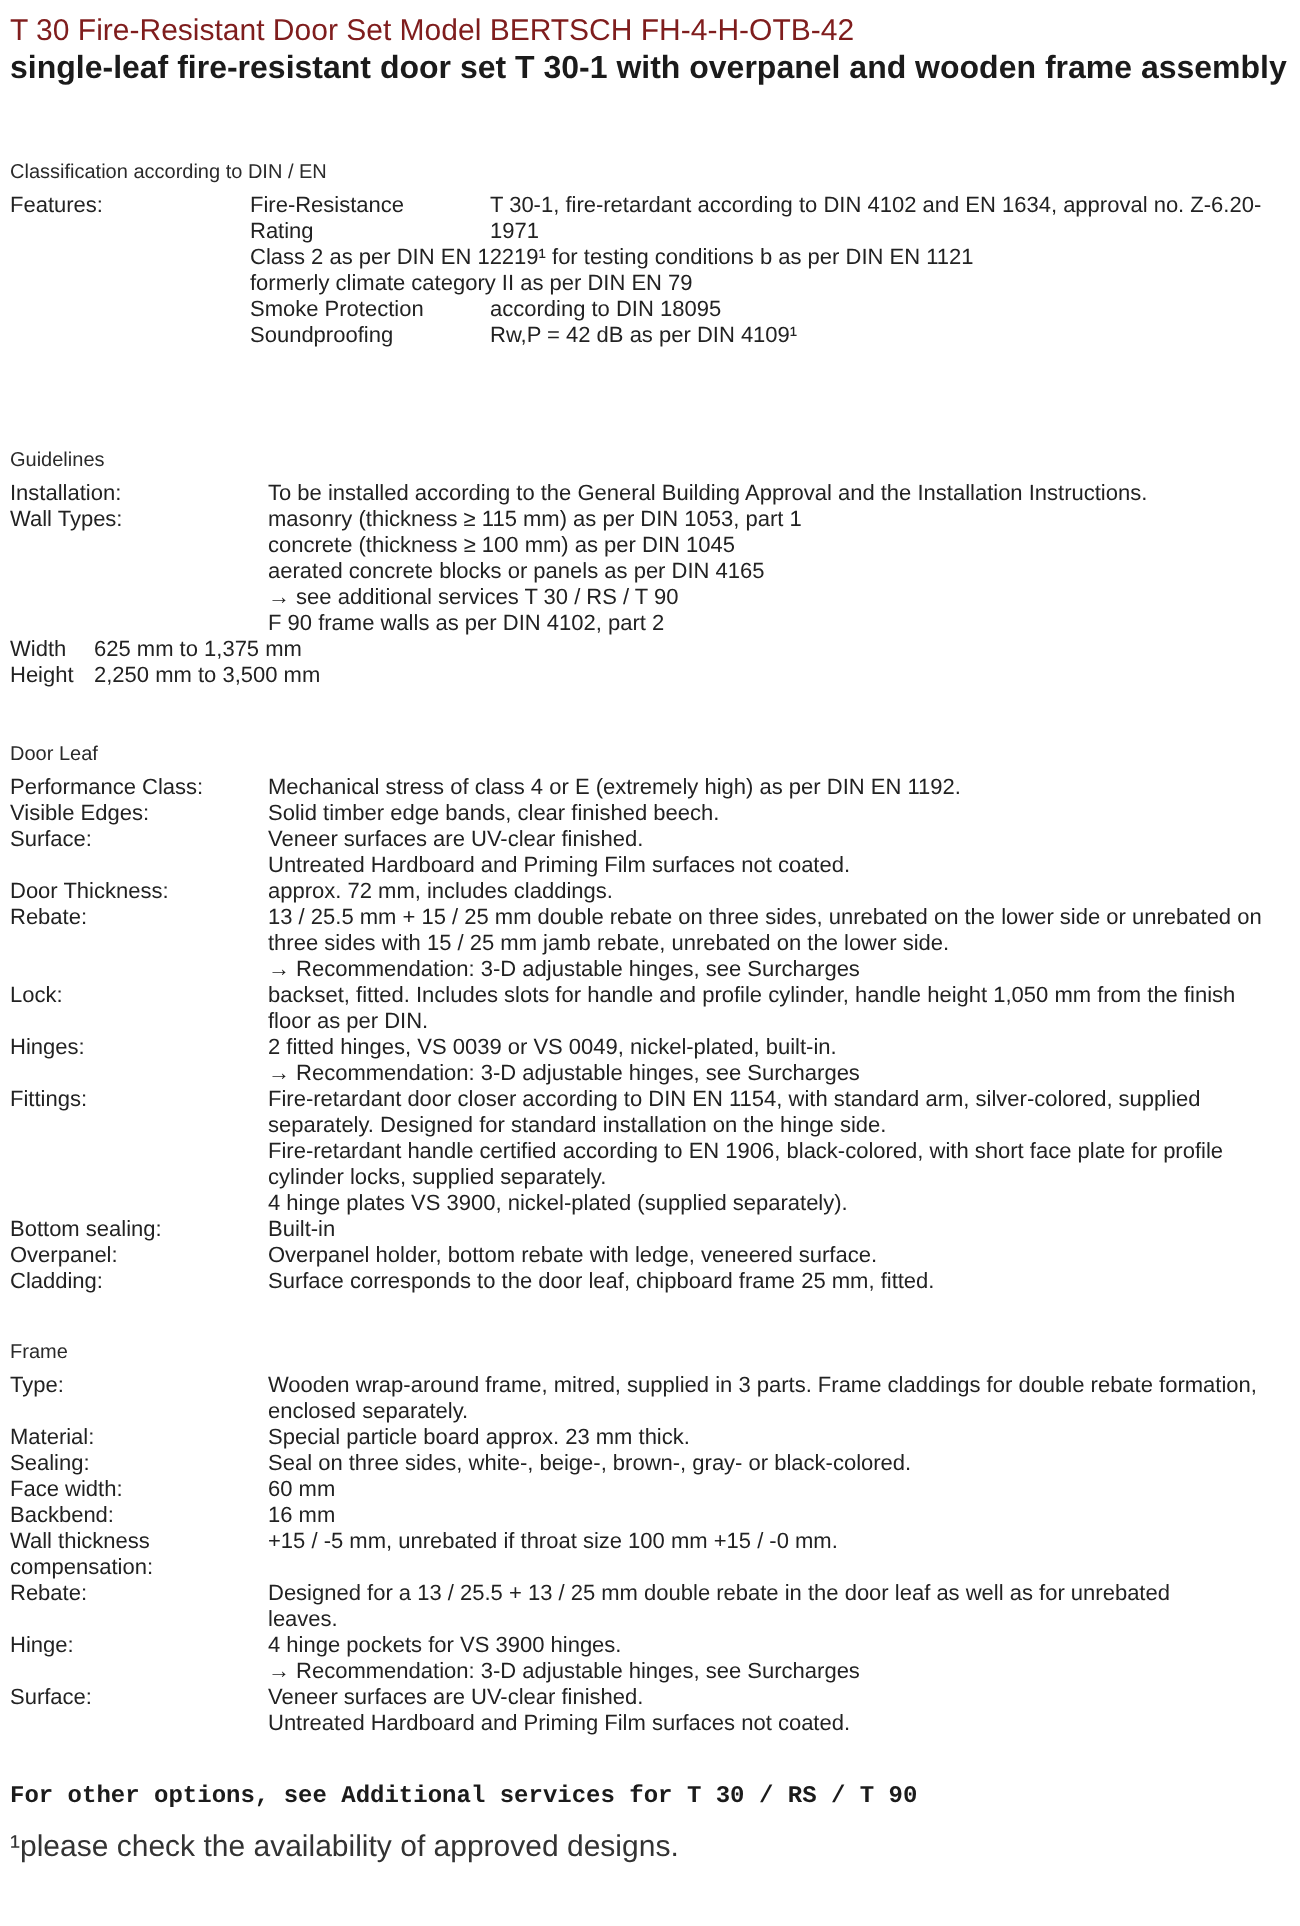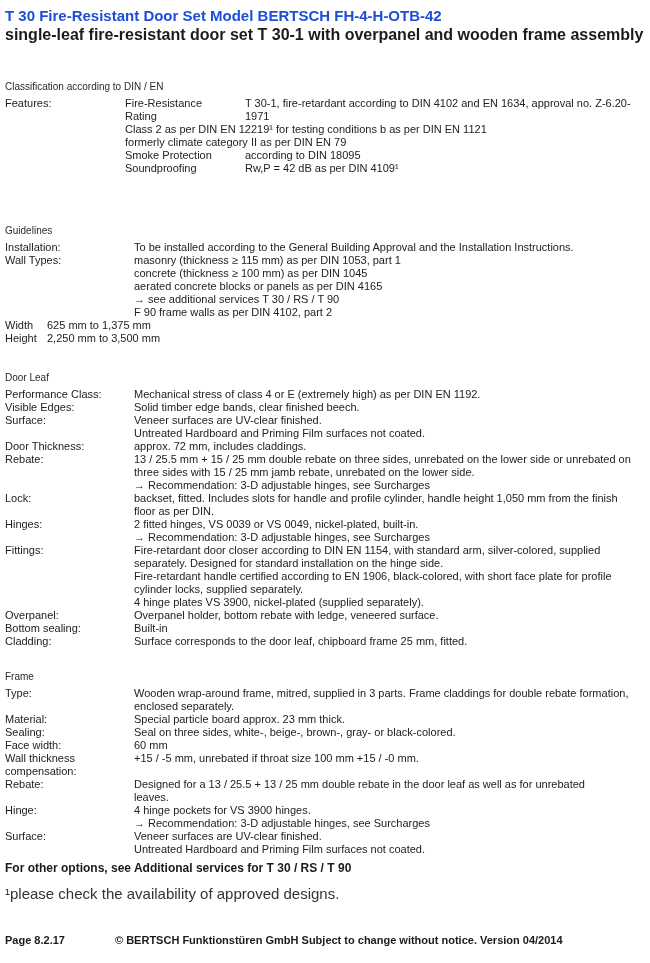--- a/index.html
+++ b/index.html
@@ -5,22 +5,22 @@
   html, body { margin:0; padding:0; }
   body {
     width:650px; height:963px;
     background:#ffffff;
     color:#222222;
     font-family:"Liberation Sans", sans-serif;
     overflow:hidden;
   }
   .page { padding:6px 2px 0 5px; width:643px; }
   .doc-title {
-    font-size:15px; font-weight:bold; line-height:19px; margin:0;
-    white-space:nowrap; color:#1d4ed8;
+    font-size:15px; font-weight:normal; line-height:19px; margin:0;
+    white-space:nowrap; color:#7f1d1d;
   }
   .doc-subtitle {
     font-size:16px; font-weight:bold; line-height:14px; margin:3px 0 0 0;
     white-space:nowrap; color:#1b1b1b;
   }
   .sec-head {
     font-size:10px; font-weight:400; line-height:17px; margin:0 0 2px 0;
     white-space:nowrap; color:#2a2a2a;
   }
   .section.sec-classification { margin-top:36px; }
@@ -29,22 +29,22 @@
   .section.sec-frame          { margin-top:20px; }
   .row { display:flex; font-size:11px; line-height:13px; overflow:hidden; }
   .cell { flex:none; }
   .cell.value { flex:1 1 auto; min-width:0; }
   .line { white-space:nowrap; }
   .sec-classification .label    { width:120px; }
   .sec-classification .sublabel { width:120px; }
   .sec-guidelines .label, .sec-doorleaf .label, .sec-frame .label { width:129px; }
   .dim-k { display:inline-block; width:42px; }
   .note-bold {
-    font-size:12px; font-weight:bold; line-height:14px; margin:5px 0 0 0;
-    white-space:nowrap; color:#1b1b1b;
+    font-size:12px; font-weight:bold; line-height:14px; margin:22px 0 0 0;
+    white-space:nowrap; color:#1b1b1b;font-family:Liberation Mono, monospace;
   }
   .footnote {
     font-size:15px; line-height:12px; margin:13px 0 0 0; color:#333333;
     white-space:nowrap;
   }
   .footer {
     display:flex; margin:34px 0 0 0;
     font-size:11px; font-weight:bold; line-height:13px; color:#1b1b1b;
   }
   .footer .page-num { flex:none; width:110px; white-space:nowrap; }
@@ -198,32 +198,32 @@
           <div class="cell value">
             <div class="line">Fire-retardant door closer according to DIN EN 1154, with standard arm, silver-colored, supplied</div>
             <div class="line">separately. Designed for standard installation on the hinge side.</div>
             <div class="line">Fire-retardant handle certified according to EN 1906, black-colored, with short face plate for profile</div>
             <div class="line">cylinder locks, supplied separately.</div>
             <div class="line">4 hinge plates VS 3900, nickel-plated (supplied separately).</div>
           </div>
         </div>
         <div class="row">
           <div class="cell label">
+            <div class="line">Bottom sealing:</div>
+          </div>
+          <div class="cell value">
+            <div class="line">Built-in</div>
+          </div>
+        </div>
+        <div class="row">
+          <div class="cell label">
             <div class="line">Overpanel:</div>
           </div>
           <div class="cell value">
             <div class="line">Overpanel holder, bottom rebate with ledge, veneered surface.</div>
-          </div>
-        </div>
-        <div class="row">
-          <div class="cell label">
-            <div class="line">Bottom sealing:</div>
-          </div>
-          <div class="cell value">
-            <div class="line">Built-in</div>
           </div>
         </div>
         <div class="row">
           <div class="cell label">
             <div class="line">Cladding:</div>
           </div>
           <div class="cell value">
             <div class="line">Surface corresponds to the door leaf, chipboard frame 25 mm, fitted.</div>
           </div>
         </div>
@@ -254,20 +254,28 @@
           <div class="cell value">
             <div class="line">Seal on three sides, white-, beige-, brown-, gray- or black-colored.</div>
           </div>
         </div>
         <div class="row">
           <div class="cell label">
             <div class="line">Face width:</div>
           </div>
           <div class="cell value">
             <div class="line">60 mm</div>
+          </div>
+        </div>
+        <div class="row">
+          <div class="cell label">
+            <div class="line">Backbend:</div>
+          </div>
+          <div class="cell value">
+            <div class="line">16 mm</div>
           </div>
         </div>
         <div class="row">
           <div class="cell label">
             <div class="line">Wall thickness</div>
             <div class="line">compensation:</div>
           </div>
           <div class="cell value">
             <div class="line">+15 / -5 mm, unrebated if throat size 100 mm +15 / -0 mm.</div>
           </div>

